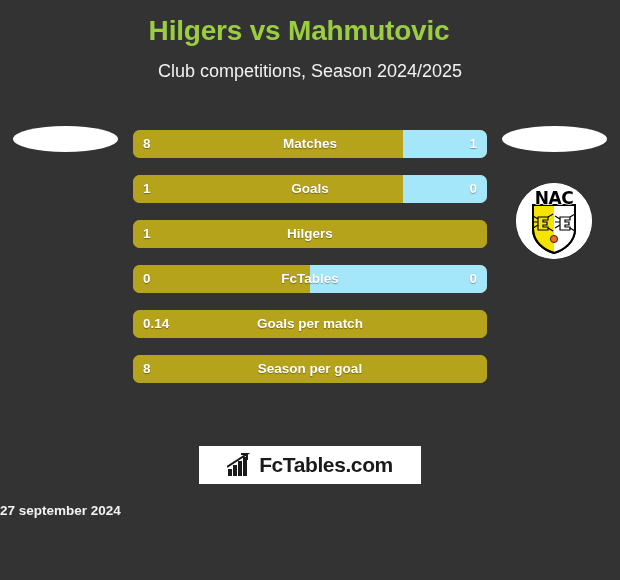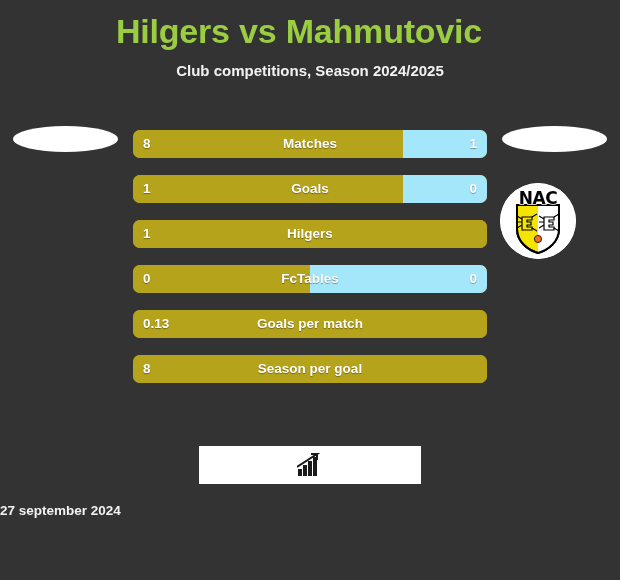--- a/index.html
+++ b/index.html
@@ -21,35 +21,35 @@
   }
 
   
   .title {
     position: absolute;
     top: 12px;
     left: 0;
     width: 598px;
     text-align: center;
     color: #9ACD42;
-    font-size: 34px;
+    font-size: 28px;
     font-weight: bold;
     letter-spacing: -0.2px;
     line-height: 38px;
     white-space: nowrap;
   }
   .subtitle {
     position: absolute;
     top: 62px;
     left: 0;
     width: 620px;
     text-align: center;
     color: #f2f2f2;
-    font-size: 15px;
-    font-weight: bold;
+    font-size: 18px;
+    font-weight: normal;
     line-height: 18px;
     white-space: nowrap;
   }
 
   
   .photo-ellipse {
     position: absolute;
     width: 105px;
     height: 26px;
     background: #ffffff;
@@ -62,21 +62,21 @@
   .crest {
     position: absolute;
     width: 76px;
     height: 76px;
     top: 183px;
     border-radius: 50%;
     background: #ffffff;
     overflow: hidden;
   }
   .crest-left  { left: 28px; }
-  .crest-right { left: 500px; }
+  .crest-right { left: 516px; }
   .crest svg { display: block; width: 76px; height: 76px; }
 
   
   .bars {
     position: absolute;
     left: 133px;
     top: 130px;
     width: 354px;
   }
   .bar-row {
@@ -215,35 +215,36 @@
       </div>
       <div class="bar-row">
         <div class="bar-fill-home" style="width: 50%; background: rgb(181, 163, 28);"></div>
         <div class="bar-fill-away" style="width: 50%; background: rgb(165, 231, 250);"></div>
         <div class="bar-value left">0</div>
         <div class="bar-label">FcTables</div>
         <div class="bar-value right">0</div>
       </div>
       <div class="bar-row">
         <div class="bar-fill-home" style="width: 100%; background: rgb(181, 163, 28);"></div>
-        <div class="bar-value left">0.13</div>
+        <div class="bar-value left">0.14</div>
         <div class="bar-label">Goals per match</div>
       </div>
       <div class="bar-row">
         <div class="bar-fill-home" style="width: 100%; background: rgb(181, 163, 28);"></div>
         <div class="bar-value left">8</div>
         <div class="bar-label">Season per goal</div>
       </div>
     </div>
 
   <div class="logo-box">
     <svg class="logo-chart" width="26" height="24" viewBox="0 0 26 24" xmlns="http://www.w3.org/2000/svg">
       <rect x="1" y="16" width="4" height="7" fill="#1a1a1a"></rect>
       <rect x="6" y="12" width="4" height="11" fill="#1a1a1a"></rect>
       <rect x="11" y="8" width="4" height="15" fill="#1a1a1a"></rect>
       <rect x="16" y="4" width="4" height="19" fill="#1a1a1a"></rect>
       <path d="M0 14 L20 1 L14 1 M20 1 L20 7" stroke="#1a1a1a" stroke-width="2" fill="none"></path>
     </svg>
+    <span class="logo-text">FcTables.com</span>
   </div>
 
   <div class="date">27 september 2024</div>
 
 </div>
 
 </body></html>

